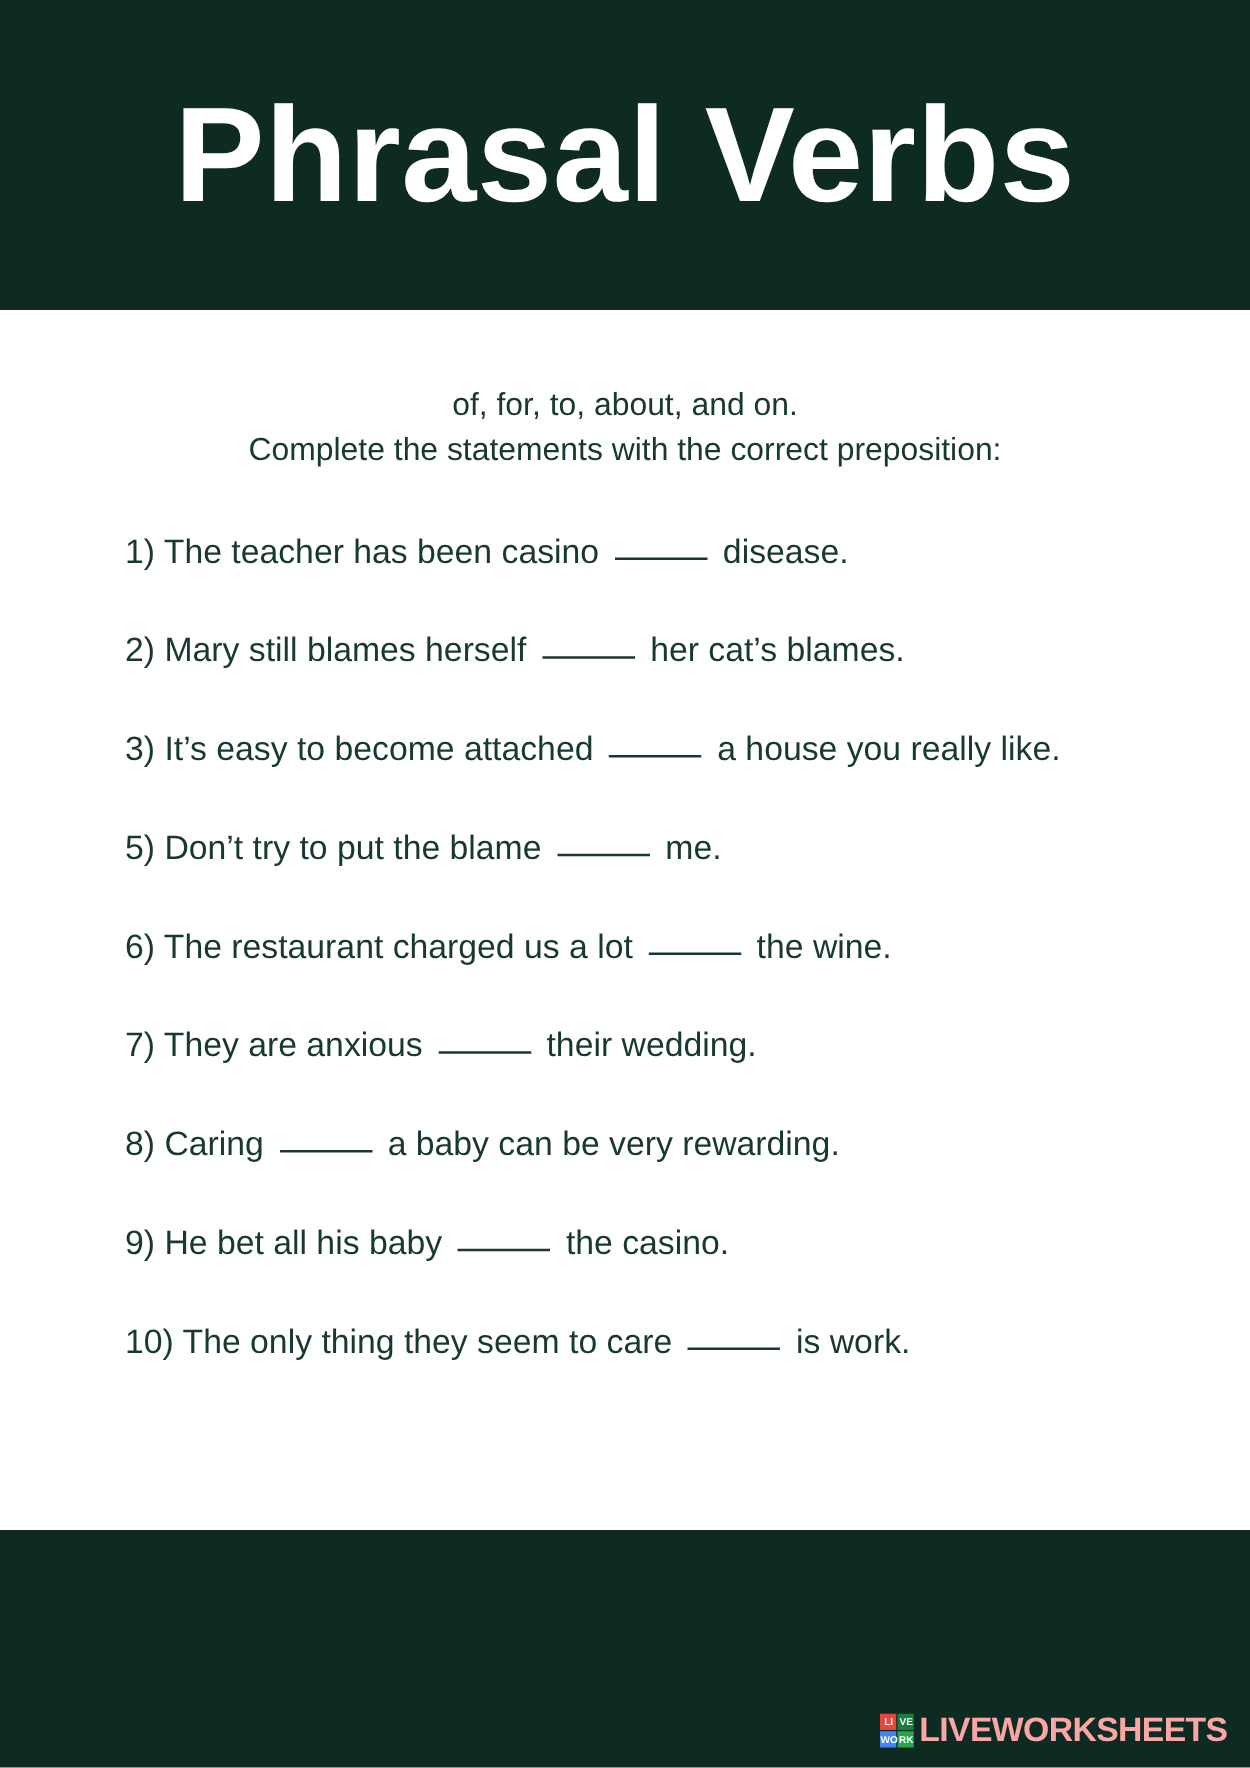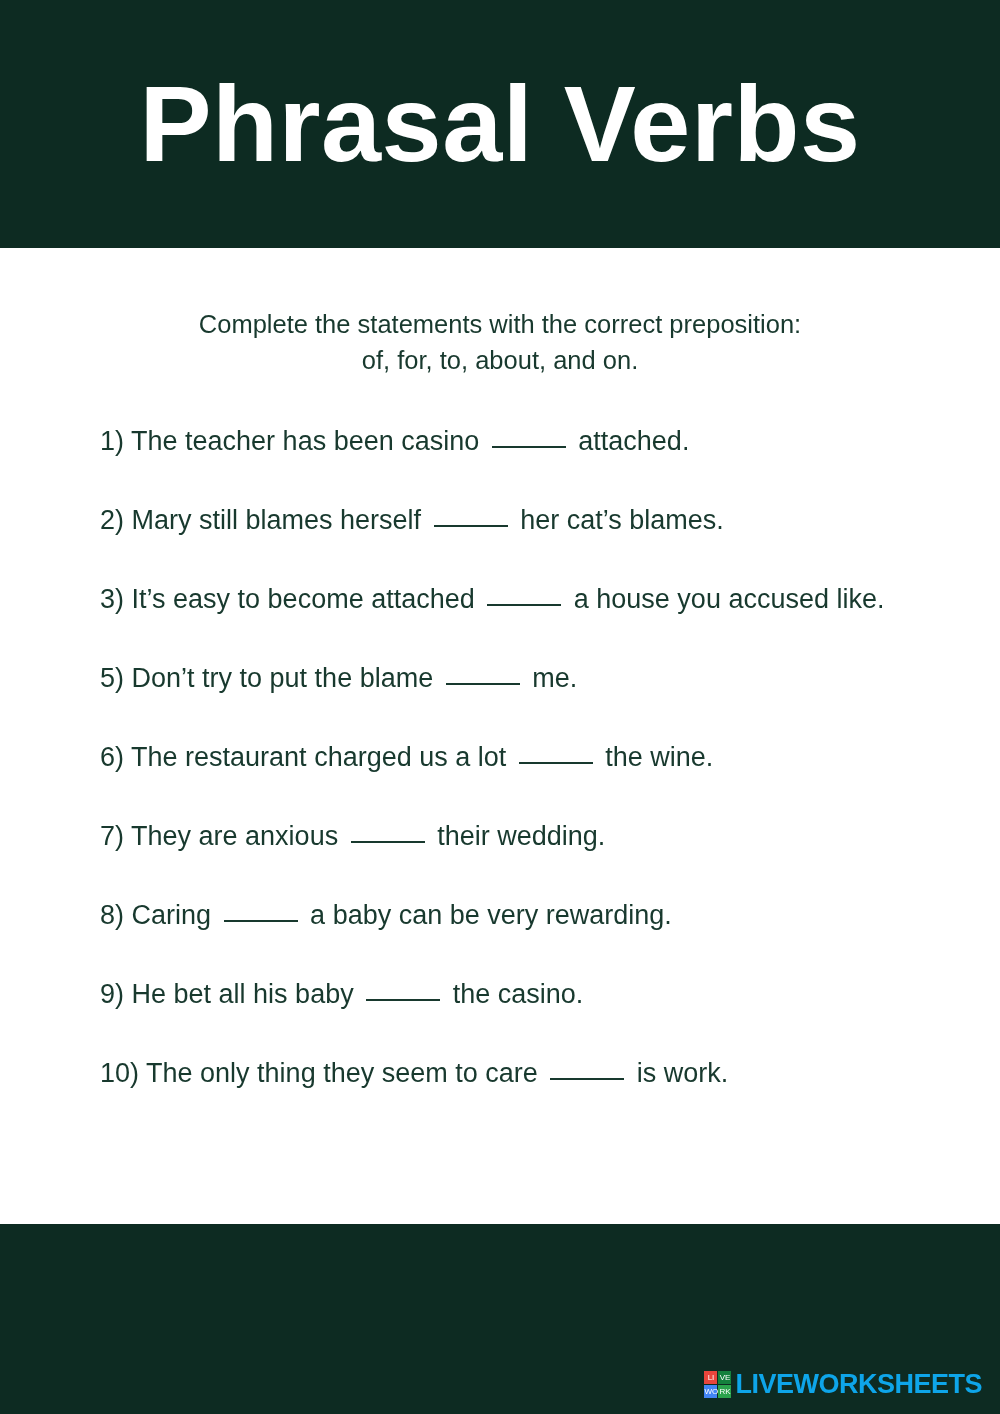--- a/index.html
+++ b/index.html
@@ -104,69 +104,69 @@
     gap: 1px;
   }
   .logo-mark i {
     display: block;
     font-style: normal;
     font-size: 8px;
     line-height: 13px;
     text-align: center;
     color: #ffffff;
     font-family: "Liberation Sans", sans-serif;
-    font-weight: 400;
+    font-weight: 700;
   }
   .lm-1 { background: #e8453c; }
   .lm-2 { background: #15803d; }
   .lm-3 { background: #4285f4; }
   .lm-4 { background: #2ba24c; }
   .logo-text {
-    color: #0ea5e9;
+    color: #fca5a5;
     font-size: 27px;
     font-weight: 700;
     letter-spacing: -0.5px;
     font-family: "Liberation Sans", sans-serif;
     text-align: right;
   }
 </style>
 </head>
 <body>
 
 <div class="page">
 
   <div class="header-band">
     <h1 class="header-title">Phrasal Verbs</h1>
   </div>
 
   <div class="body-area">
 
     <p class="instructions">
+      <span class="line">of, for, to, about, and on.</span>
       <span class="line">Complete the statements with the correct preposition:</span>
-      <span class="line">of, for, to, about, and on.</span>
     </p>
 
     <ol class="questions">
       <li class="question">
         <span>1)</span>
         <span>The teacher has been casino</span>
         <span class="blank"></span>
-        <span>attached.</span>
+        <span>disease.</span>
       </li>
       <li class="question">
         <span>2)</span>
         <span>Mary still blames herself</span>
         <span class="blank"></span>
         <span>her cat’s blames.</span>
       </li>
       <li class="question">
         <span>3)</span>
         <span>It’s easy to become attached</span>
         <span class="blank"></span>
-        <span>a house you accused like.</span>
+        <span>a house you really like.</span>
       </li>
       <li class="question">
         <span>5)</span>
         <span>Don’t try to put the blame</span>
         <span class="blank"></span>
         <span>me.</span>
       </li>
       <li class="question">
         <span>6)</span>
         <span>The restaurant charged us a lot</span>

